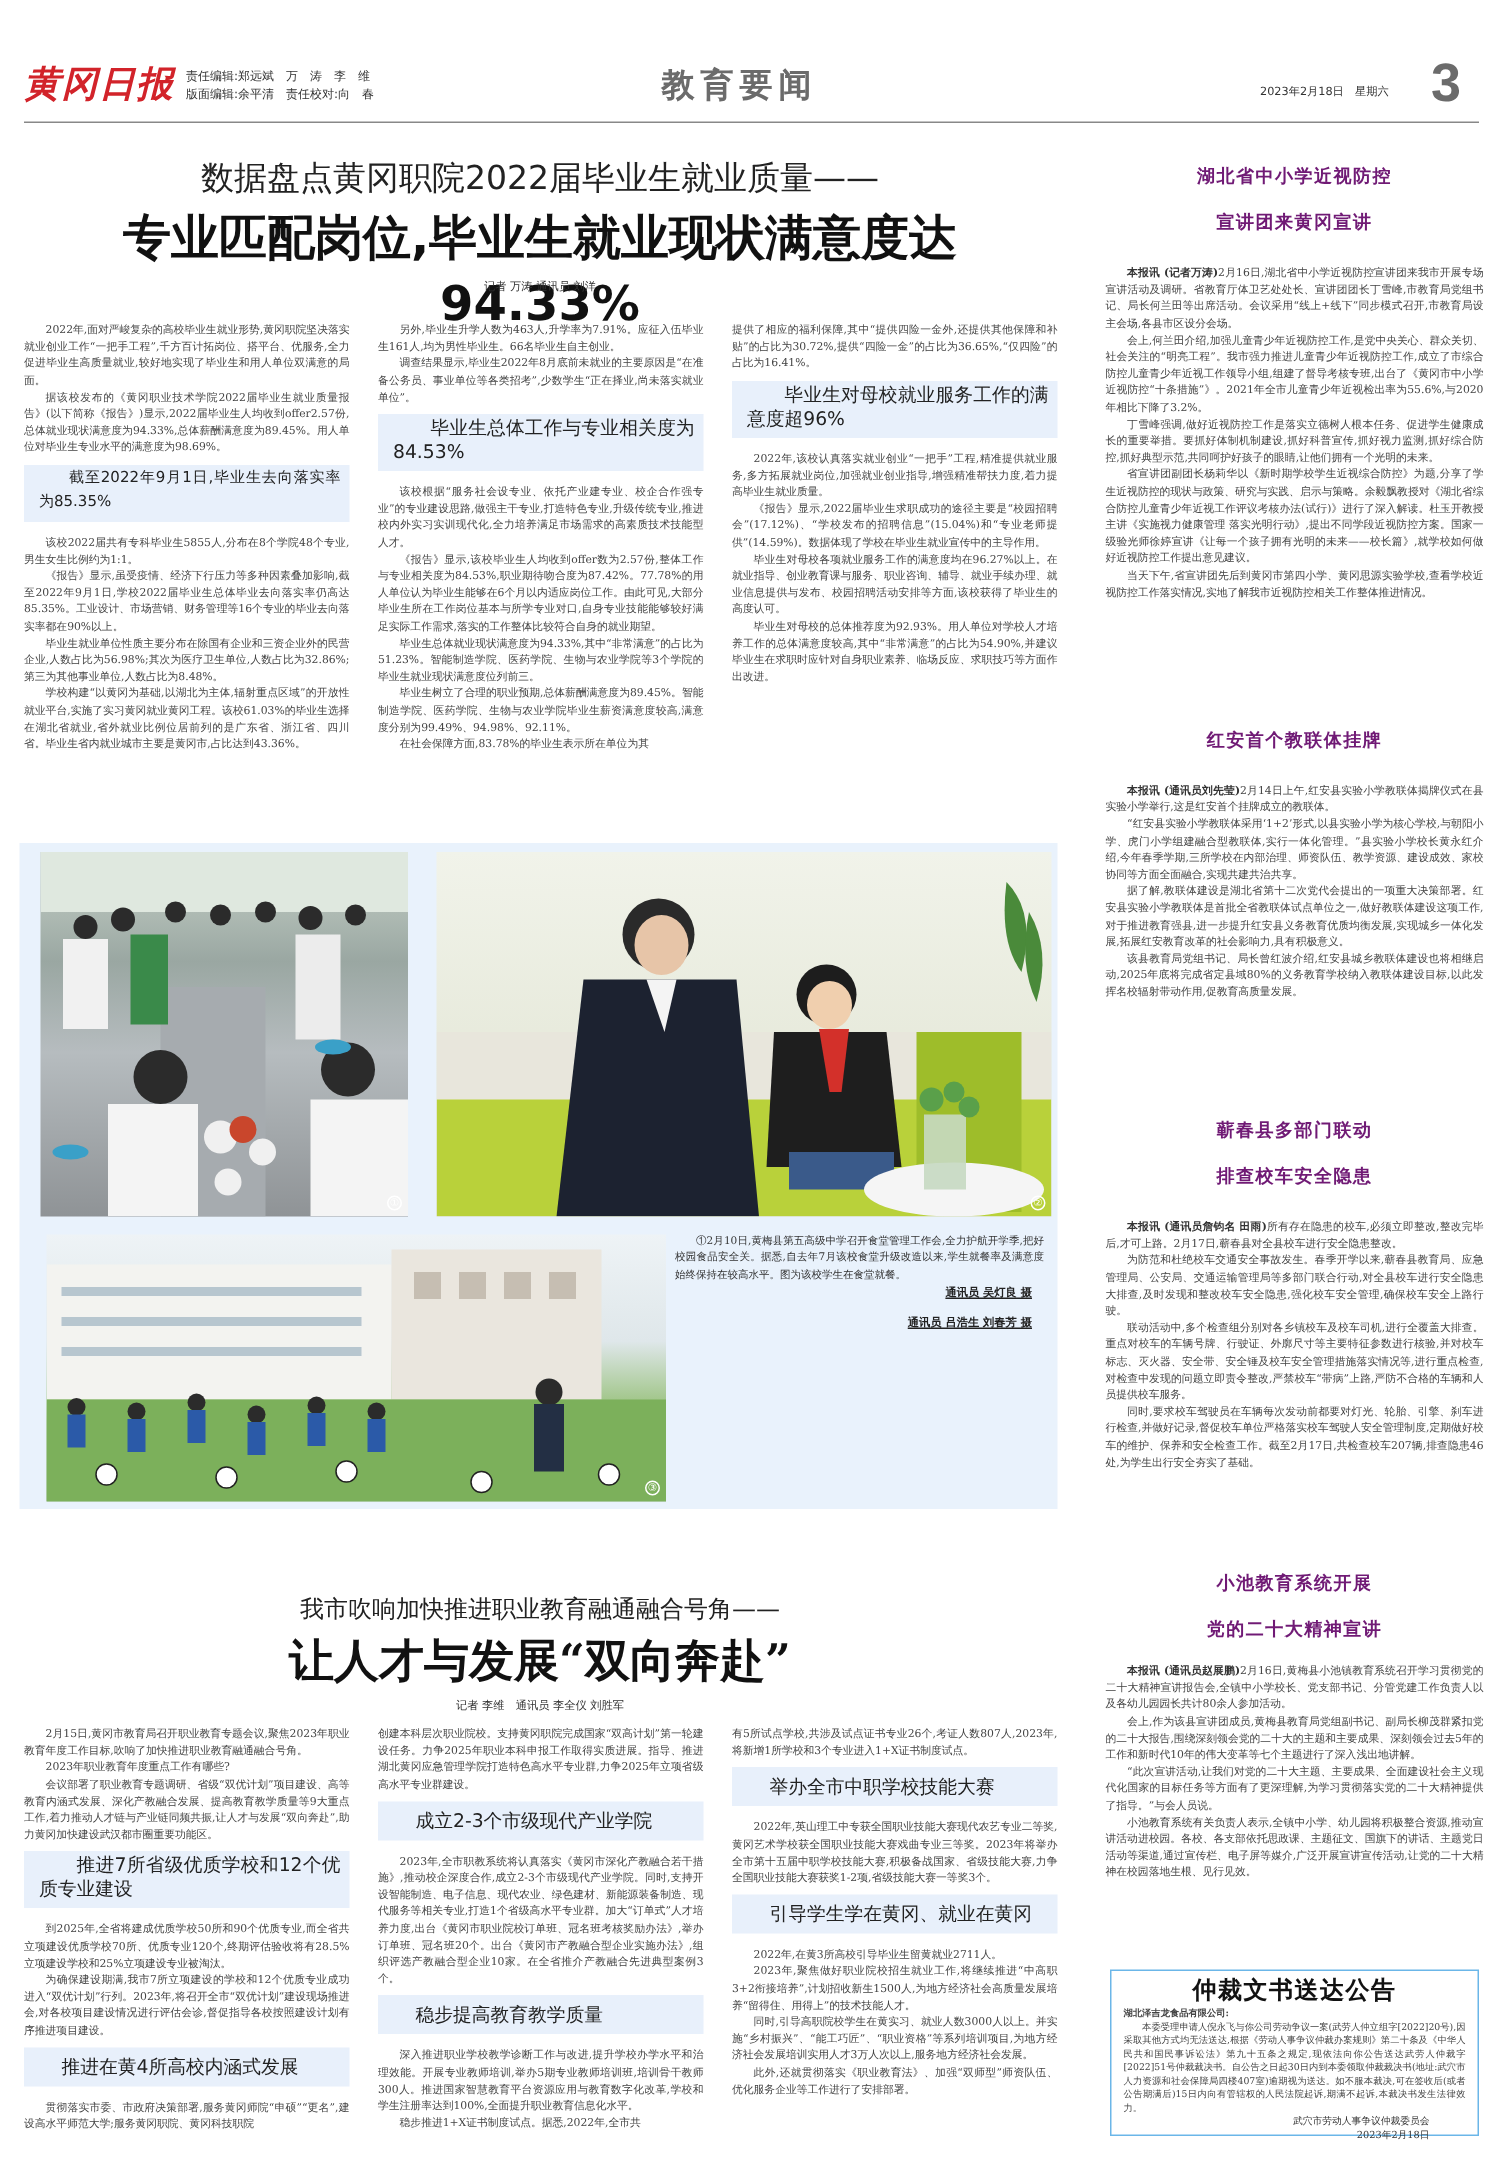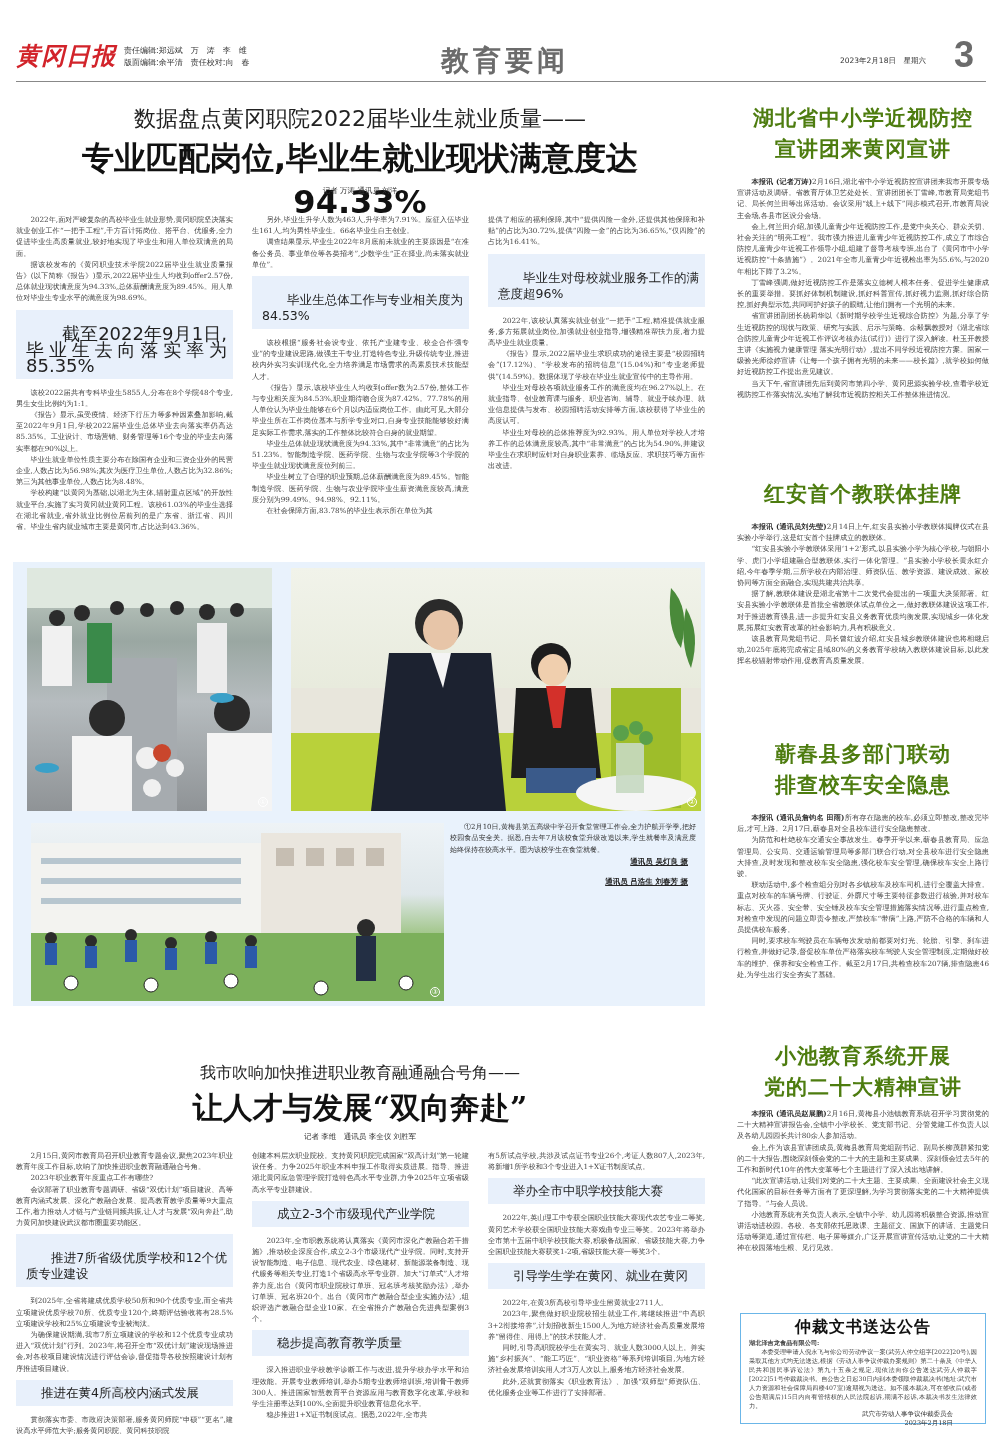--- a/index.html
+++ b/index.html
@@ -3,37 +3,37 @@
 <meta charset="utf-8">
 <style>
   * { box-sizing: border-box; margin: 0; padding: 0; }
   html, body { width: 1000px; height: 1454px; background: #fff; overflow: hidden; }
   body { font-family: "DejaVu Serif", "Liberation Serif", serif; color: #333; position: relative; }
 
   
   .masthead { position: absolute; left: 16px; top: 30px; width: 970px; height: 52px; border-bottom: 1.5px solid #888; }
   .logo { position: absolute; left: 0; top: 10px; font-family: "DejaVu Serif", serif; font-size: 24px; font-weight: bold; color: #d2232a; letter-spacing: 1px; font-style: italic; }
   .editors { position: absolute; left: 108px; top: 15px; font-family: "DejaVu Sans", sans-serif; font-size: 8px; line-height: 12px; color: #333; }
-  .section-title { position: absolute; left: 425px; top: 12px; font-family: Liberation Mono, monospace; font-size: 28px; font-weight: bold; color: #6b6b6b; letter-spacing: 4px; }
+  .section-title { position: absolute; left: 425px; top: 12px; font-family: Liberation Mono, monospace; font-size: 22px; font-weight: bold; color: #6b6b6b; letter-spacing: 4px; }
   .date { position: absolute; left: 824px; top: 26px; font-family: "DejaVu Sans", sans-serif; font-size: 7.5px; color: #333; }
   .page-num { position: absolute; left: 938px; top: 4px; font-family: "Liberation Sans", sans-serif; font-size: 36px; font-weight: bold; color: #6b6b6b; }
 
   
   .kicker { position: absolute; text-align: center; font-family: "DejaVu Sans", sans-serif; font-weight: normal; color: #222; }
   .headline { position: absolute; text-align: center; font-family: "DejaVu Sans", sans-serif; font-weight: bold; color: #111; letter-spacing: 0; }
   .byline { position: absolute; text-align: center; font-family: "DejaVu Sans", sans-serif; font-size: 7.5px; color: #333; }
 
   .col { position: absolute; font-size: 7.2px; line-height: 11.2px; color: #444; text-align: justify; }
   .col p { text-indent: 2em; }
-  .subhead { background: #e8f0fb; font-family: "DejaVu Sans", sans-serif; font-size: 12.5px; line-height: 16px; color: #222; padding: 16px 6px 5px 10px; margin: 6px 0 8px 0; text-indent: 2em; }
+  .subhead { background: #e8f0fb; font-family: "DejaVu Sans", sans-serif; font-size: 12.5px; line-height: 16px; color: #222; padding: 1px 6px 5px 10px; margin: 6px 0 8px 0; text-indent: 2em; }
   .subhead.single { padding: 5px 0; }
 
   
   .rcol { position: absolute; left: 737px; width: 252px; }
-  .rtitle { font-family: "DejaVu Serif", serif; font-weight: bold; font-size: 21px; line-height: 31px; text-align: center; color: #4d7c0f; letter-spacing: 1px; }
+  .rtitle { font-family: "DejaVu Serif", serif; font-weight: bold; font-size: 12px; line-height: 31px; text-align: center; color: #701a75; letter-spacing: 1px; }
   .rbody { font-size: 7.2px; line-height: 11.2px; color: #444; text-align: justify; margin-top: 12px; }
   .rbody p { text-indent: 2em; }
   .lead { font-weight: bold; color: #333; }
 
   
   .photo-block { position: absolute; left: 13px; top: 562px; width: 692px; height: 444px; background: #e9f2fc; }
   .photo { position: absolute; overflow: hidden; }
   .photo .num { position: absolute; right: 4px; bottom: 4px; width: 10px; height: 10px; border: 1px solid #fff; border-radius: 50%; color: #fff; font-size: 7px; line-height: 8px; text-align: center; font-family: "DejaVu Sans", sans-serif; }
   .captions { position: absolute; left: 450px; top: 822px; width: 246px; font-size: 7px; line-height: 11.3px; color: #333; }
   .captions p { text-indent: 2em; margin-bottom: 9px; text-align: justify; }
@@ -60,21 +60,21 @@
   <div class="page-num">3</div>
 </div>
 
 <div class="kicker" style="left:60px; top:104px; width:600px; font-size:22px;">数据盘点黄冈职院2022届毕业生就业质量——</div>
 <div class="headline" style="left:30px; top:136px; width:660px; font-size:32px; line-height:44px;">专业匹配岗位,毕业生就业现状满意度达94.33%</div>
 <div class="byline" style="left:260px; top:186px; width:200px;">记者 万涛 通讯员 刘洋</div>
 
 <div class="col" style="left:16px; top:214px; width:217px;">
   <p>2022年,面对严峻复杂的高校毕业生就业形势,黄冈职院坚决落实就业创业工作“一把手工程”,千方百计拓岗位、搭平台、优服务,全力促进毕业生高质量就业,较好地实现了毕业生和用人单位双满意的局面。</p>
   <p>据该校发布的《黄冈职业技术学院2022届毕业生就业质量报告》(以下简称《报告》)显示,2022届毕业生人均收到offer2.57份,总体就业现状满意度为94.33%,总体薪酬满意度为89.45%。用人单位对毕业生专业水平的满意度为98.69%。</p>
-  <div class="subhead" style="font-size:18px;">截至2022年9月1日,毕业生去向落实率为85.35%</div>
+  <div class="subhead" style="font-size:10px;">截至2022年9月1日,毕业生去向落实率为85.35%</div>
   <p>该校2022届共有专科毕业生5855人,分布在8个学院48个专业,男生女生比例约为1:1。</p>
   <p>《报告》显示,虽受疫情、经济下行压力等多种因素叠加影响,截至2022年9月1日,学校2022届毕业生总体毕业去向落实率仍高达85.35%。工业设计、市场营销、财务管理等16个专业的毕业去向落实率都在90%以上。</p>
   <p>毕业生就业单位性质主要分布在除国有企业和三资企业外的民营企业,人数占比为56.98%;其次为医疗卫生单位,人数占比为32.86%;第三为其他事业单位,人数占比为8.48%。</p>
   <p>学校构建“以黄冈为基础,以湖北为主体,辐射重点区域”的开放性就业平台,实施了实习黄冈就业黄冈工程。该校61.03%的毕业生选择在湖北省就业,省外就业比例位居前列的是广东省、浙江省、四川省。毕业生省内就业城市主要是黄冈市,占比达到43.36%。</p>
 </div>
 
 <div class="col" style="left:252px; top:214px; width:217px;">
   <p>另外,毕业生升学人数为463人,升学率为7.91%。应征入伍毕业生161人,均为男性毕业生。66名毕业生自主创业。</p>
   <p>调查结果显示,毕业生2022年8月底前未就业的主要原因是“在准备公务员、事业单位等各类招考”,少数学生“正在择业,尚未落实就业单位”。</p>
   <div class="subhead">毕业生总体工作与专业相关度为84.53%</div>

